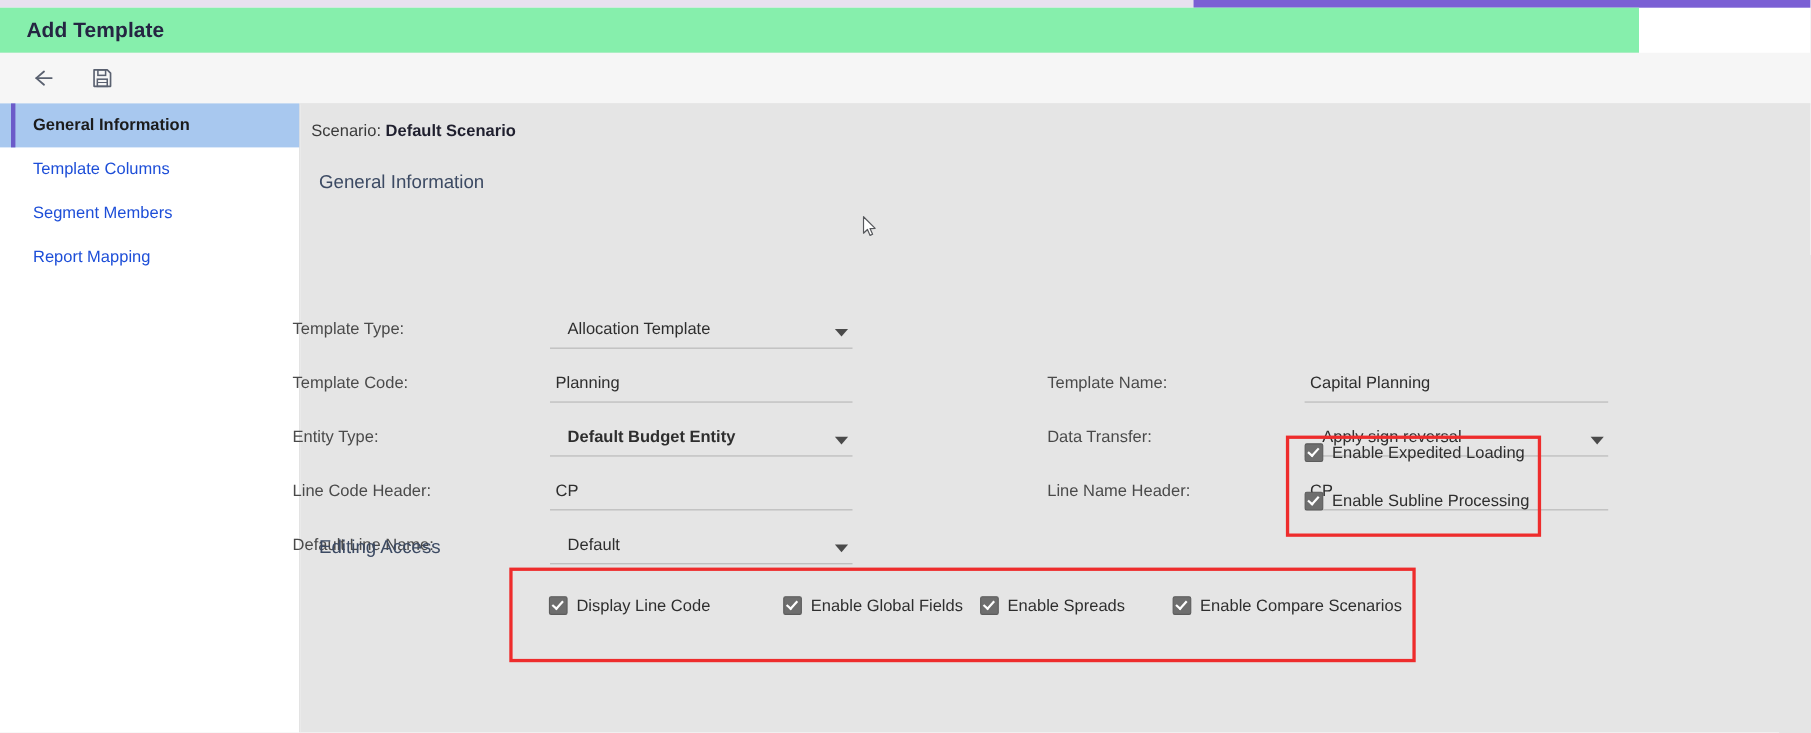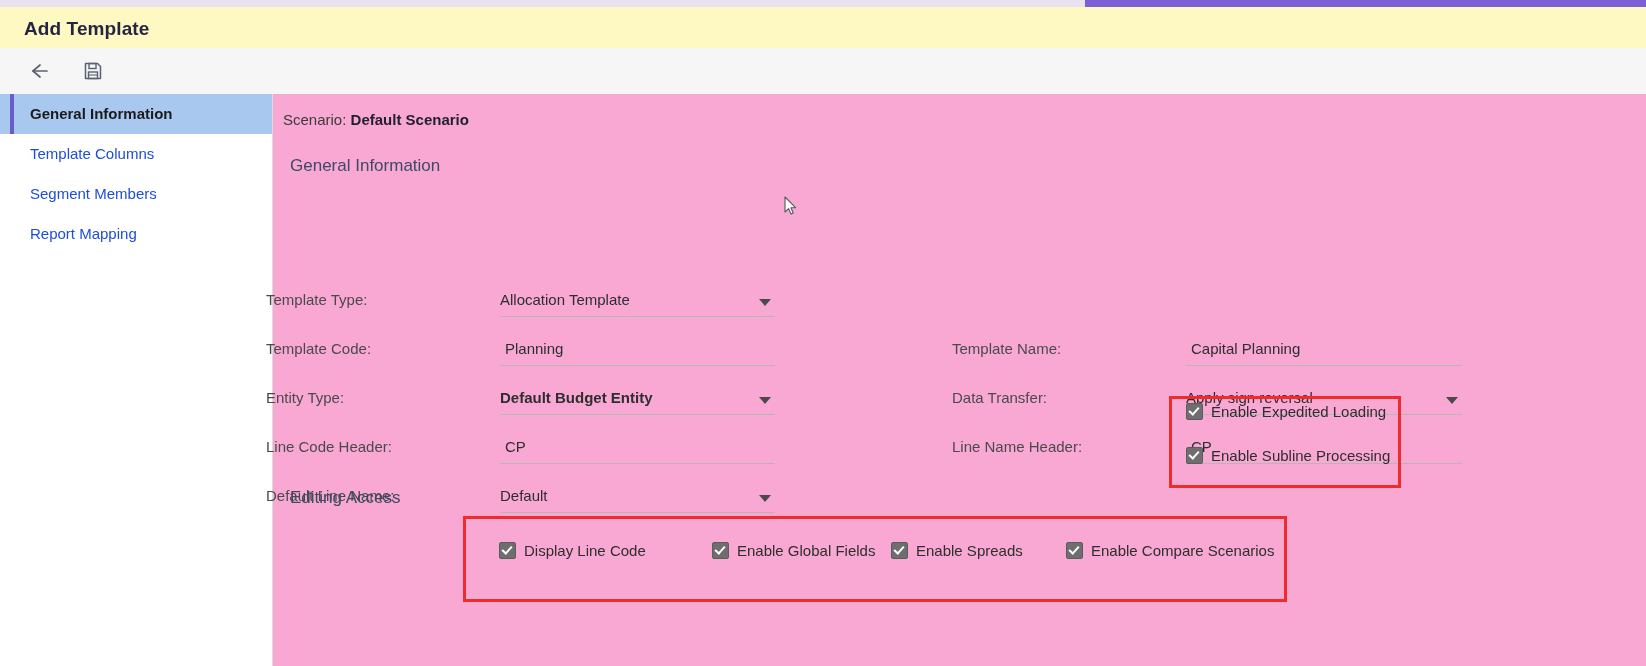--- a/index.html
+++ b/index.html
@@ -26,22 +26,22 @@
     position: absolute;
     left: 1085px; top: 0;
     width: 561px; height: 7px;
     background: #7b5fd4;
   }
 
   
   #title-bar {
     position: absolute;
     left: 0; top: 7px;
-    width: 1646px; height: 41px;
-    background: #fef9c3;
+    width: 1490px; height: 41px;
+    background: #86efac;
     border-bottom: 1px solid #e6e6e6;
   }
   #page-title {
     position: absolute;
     left: 24px; top: 11px;
     font-size: 19px;
     font-weight: bold;
     color: #252542;
     letter-spacing: .1px;
   }
@@ -98,21 +98,21 @@
     width: 4px; height: 40px;
     background: #6b5bc9;
   }
 
   
   #main {
     position: absolute;
     left: 273px; top: 94px;
     width: 1373px;
     height: 572px;
-    background: #f9a8d4;
+    background: #e5e5e5;
   }
   #scenario-line {
     position: absolute;
     left: 10px; top: 17px;
     font-size: 15px;
     color: #333333;
     white-space: nowrap;
   }
   #scenario-line .label { color: #3a3a3a; }
   #scenario-line .value { font-weight: bold; color: #1f1f2e; }
@@ -139,21 +139,21 @@
     white-space: nowrap;
   }
   .field .f-control {
     position: absolute;
     top: 0;
     border-bottom: 1px solid #b6b6b6;
     height: 28px;
   }
   .field .f-value {
     position: absolute;
-    left: 0; top: 3px;
+    left: 16px; top: 3px;
     font-size: 15px;
     color: #2e2e2e;
     white-space: nowrap;
   }
   .field .f-value.pad { left: 5px; }
   .caret {
     position: absolute;
     right: 4px; top: 11px;
     width: 0; height: 0;
     border-left: 6px solid transparent;

